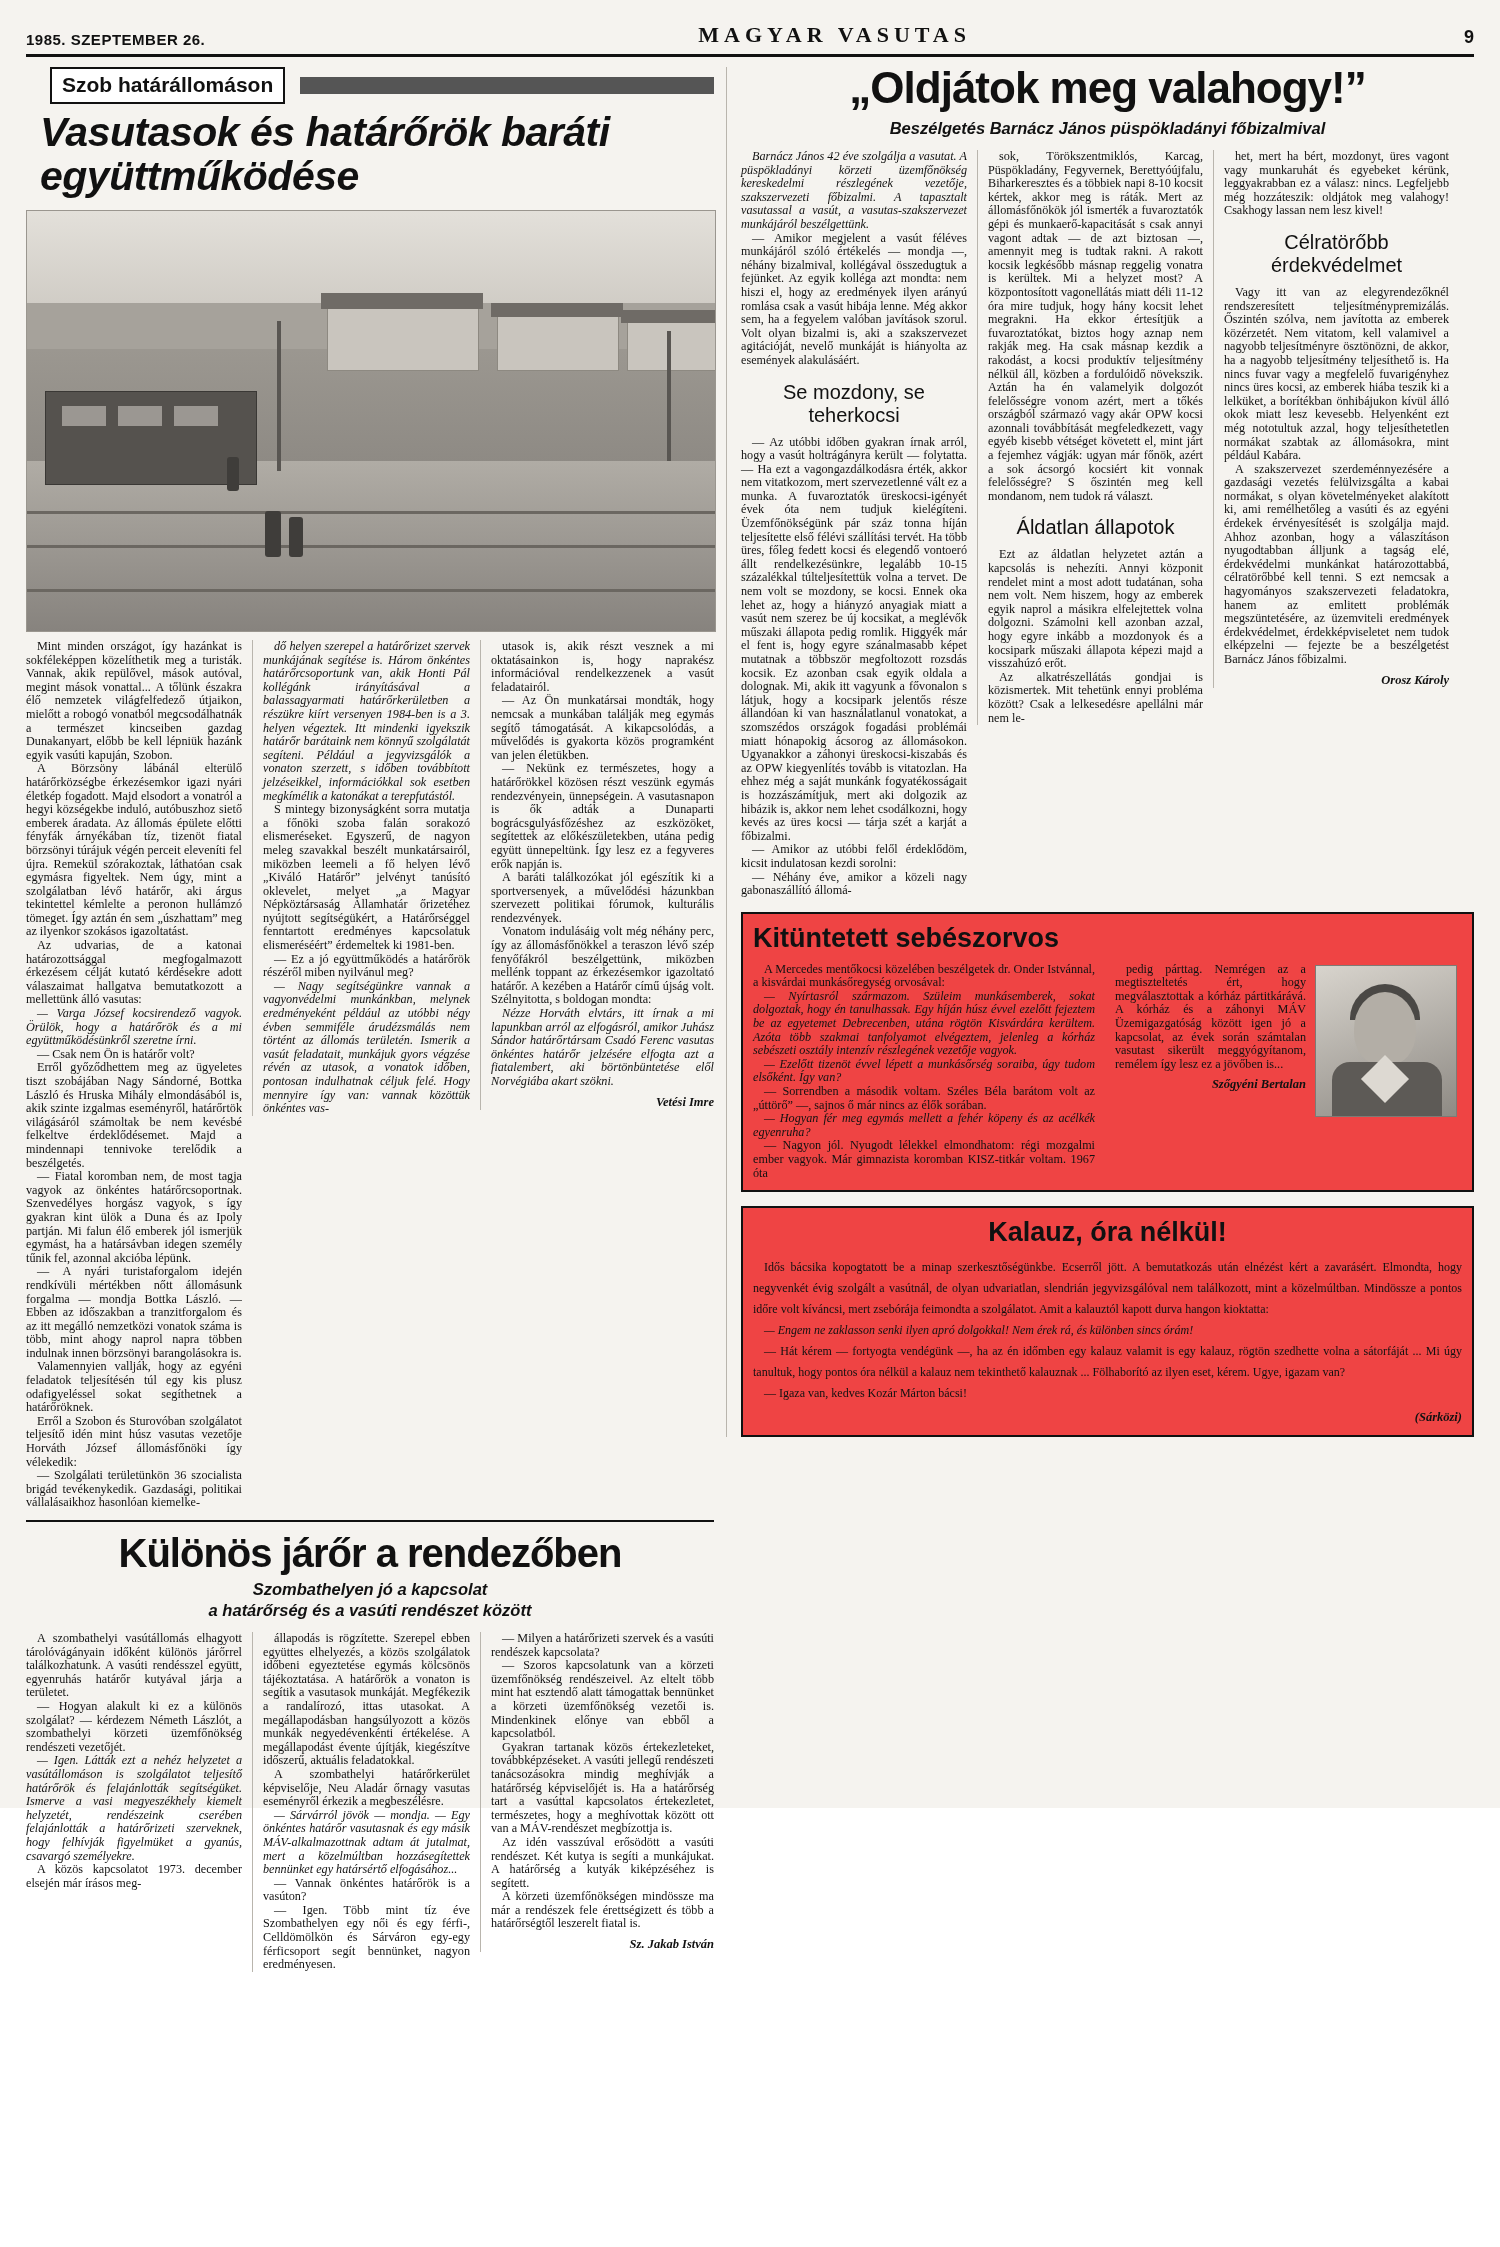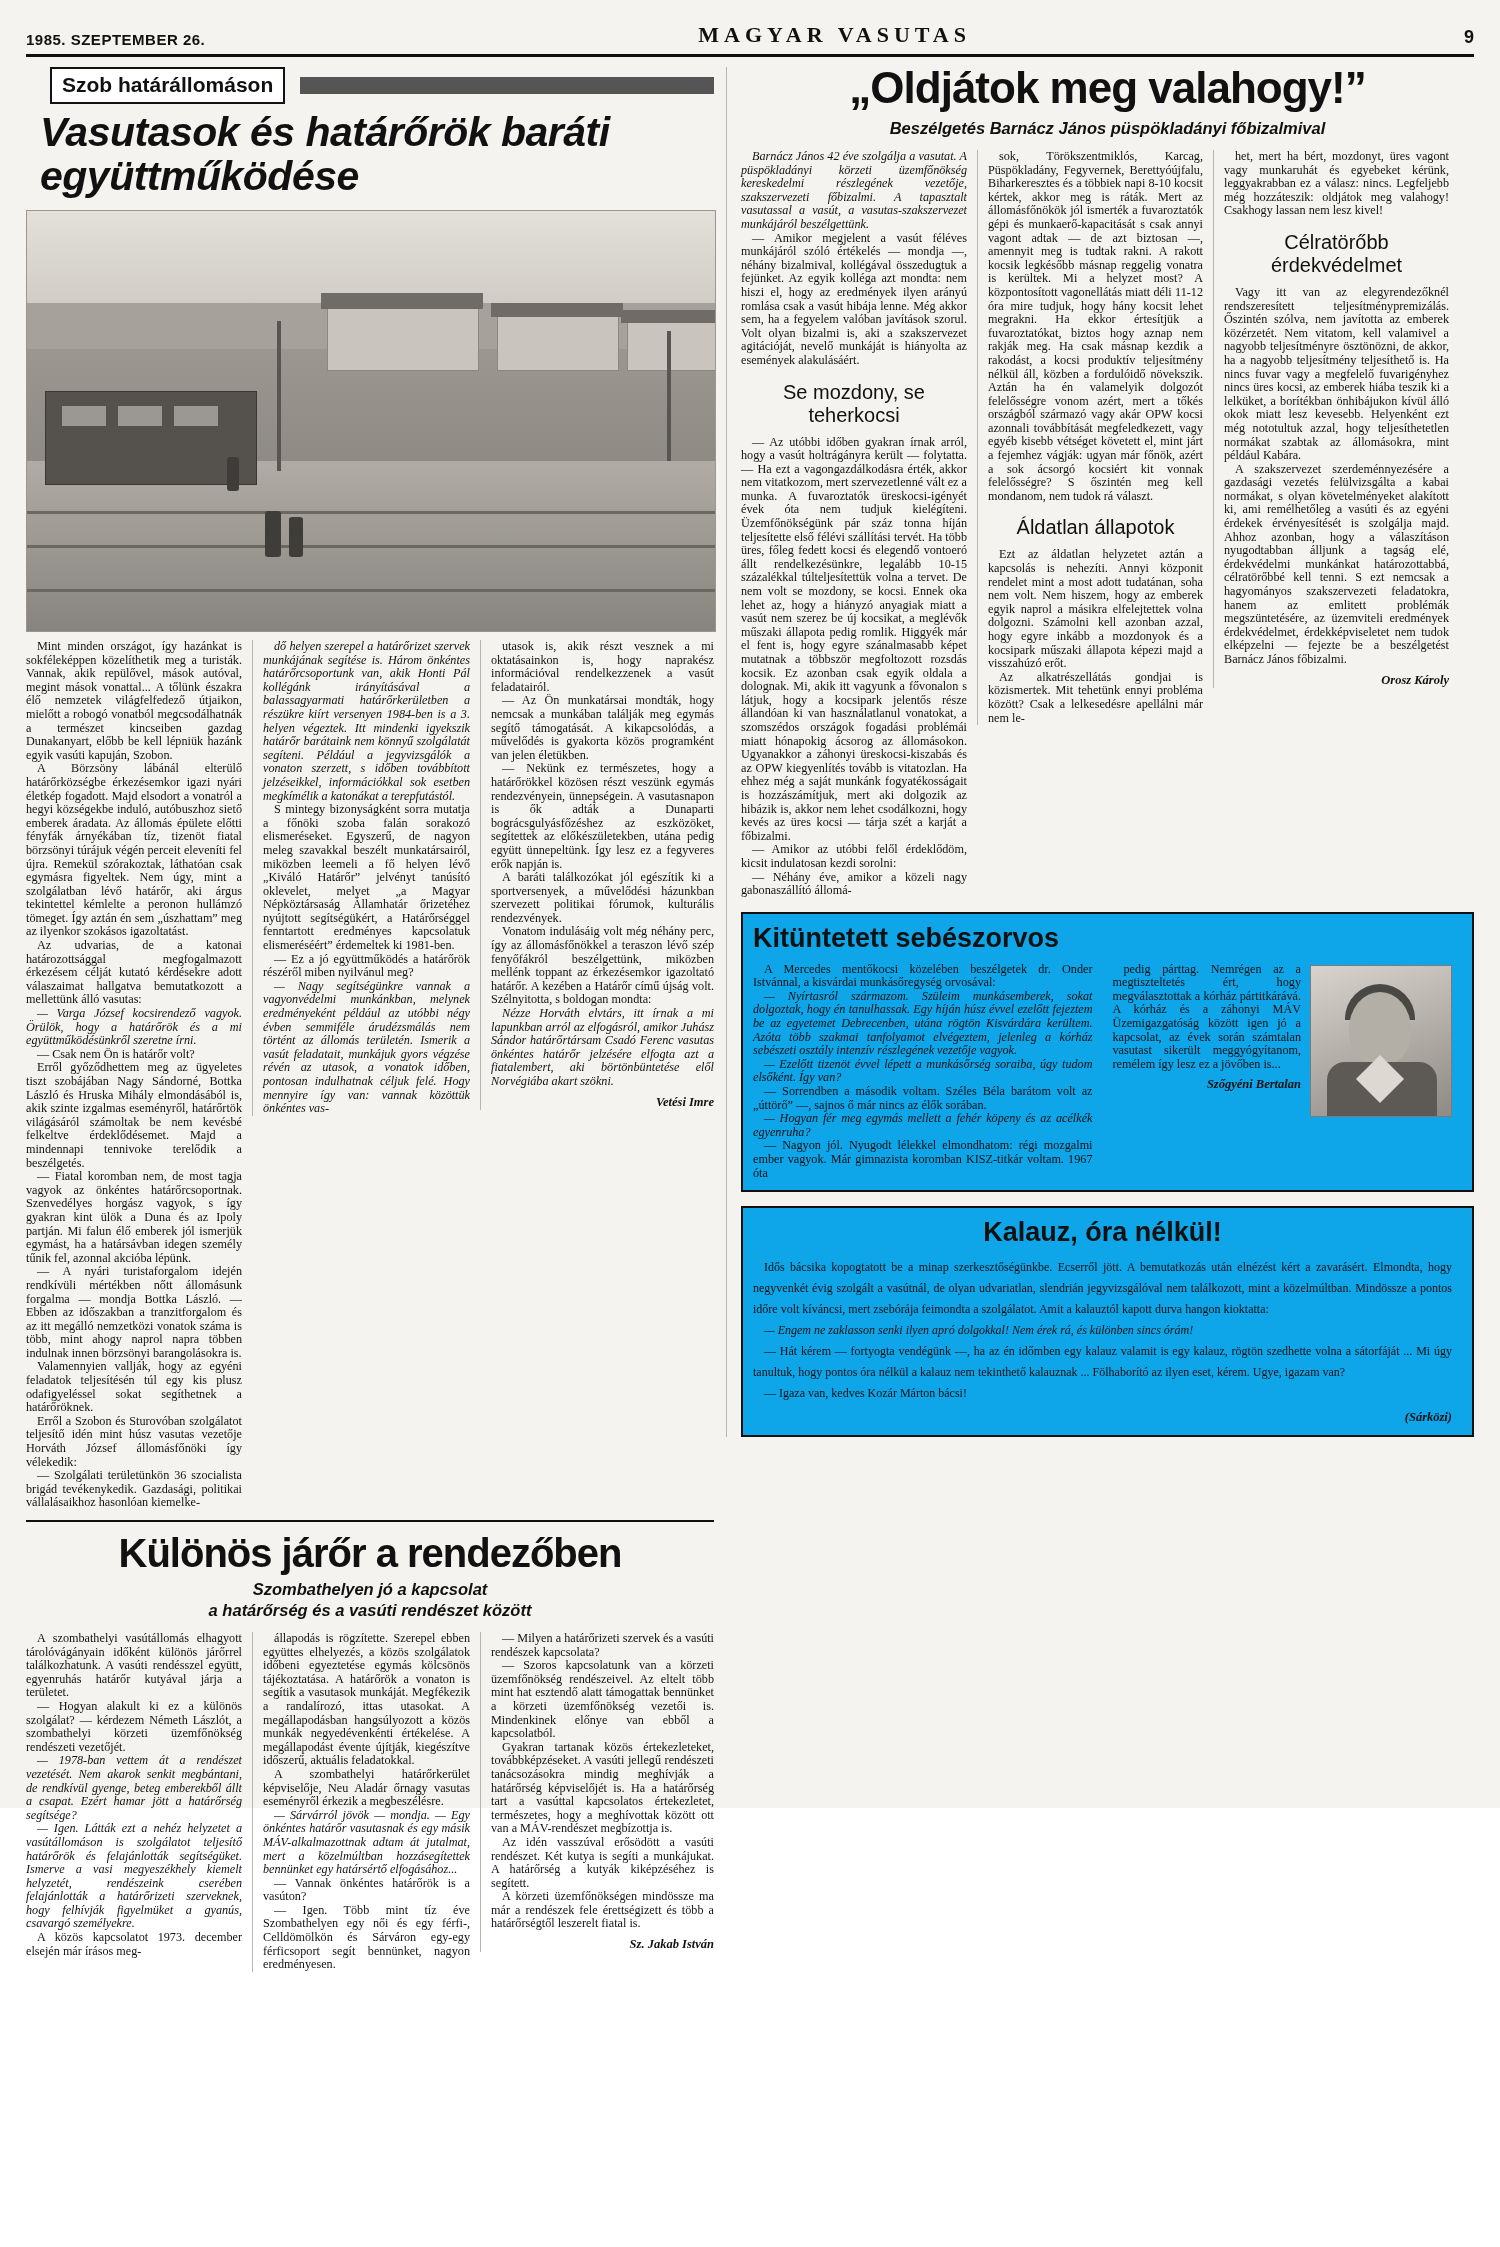--- a/index.html
+++ b/index.html
@@ -97,21 +97,21 @@
   .ph-person{position:absolute;background:#3f3d3a;border-radius:3px;}
   .ph-pole{position:absolute;width:4px;background:#595652;}
 
   
   .boxhead{
     font-family:"Liberation Sans",sans-serif;
     font-weight:bold;font-size:27px;line-height:30px;
     margin:0 0 10px 0;
   }
   .framed{
-    border:2px solid #111;padding:9px 20px 10px 10px;background:#0ea5e9;margin-top:10px;
+    border:2px solid #111;padding:9px 10px 10px 10px;background:#ef4444;margin-top:10px;
   }
   .portrait{
     float:right;width:140px;height:150px;margin:2px 0 6px 9px;
     background:linear-gradient(160deg,#d8d4cd,#8e8a84);
     border:1px solid #7e7a75;position:relative;overflow:hidden;
   }
   .pr-head{position:absolute;left:38px;top:26px;width:62px;height:74px;border-radius:50% 50% 45% 45%;background:#b3aea6;}
   .pr-hair{position:absolute;left:34px;top:18px;width:70px;height:36px;border-radius:40px 40px 0 0;background:#4a4845;}
   .pr-body{position:absolute;left:16px;top:96px;width:110px;height:60px;background:#5d5a56;border-radius:18px 18px 0 0;}
   .pr-collar{position:absolute;left:52px;top:96px;width:34px;height:34px;background:#ddd9d2;transform:rotate(45deg);}
@@ -201,21 +201,20 @@
 
       <div>
         <h1 class="head2">Különös járőr a rendezőben</h1>
         <div class="sub2">Szombathelyen jó a kapcsolat</div>
         <div class="sub2" style="margin-top:-10px;">a határőrség és a vasúti rendészet között</div>
 
         <div class="columns">
           <div class="col" style="width:226px;padding-right:10px;">
             <p>A szombathelyi vasútállomás elhagyott tárolóvágányain időként különös járőrrel találkozhatunk. A vasúti rendésszel együtt, egyenruhás határőr kutyával járja a területet.</p>
             <p>— Hogyan alakult ki ez a különös szolgálat? — kérdezem Németh Lászlót, a szombathelyi körzeti üzemfőnökség rendészeti vezetőjét.</p>
-            <p class="it">— 1978-ban vettem át a rendészet vezetését. Nem akarok senkit megbántani, de rendkívül gyenge, beteg emberekből állt a csapat. Ezért hamar jött a határőrség segítsége?</p>
             <p class="it">— Igen. Látták ezt a nehéz helyzetet a vasútállomáson is szolgálatot teljesítő határőrök és felajánlották segítségüket. Ismerve a vasi megyeszékhely kiemelt helyzetét, rendészeink cserében felajánlották a határőrizeti szerveknek, hogy felhívják figyelmüket a gyanús, csavargó személyekre.</p>
             <p>A közös kapcsolatot 1973. december elsején már írásos meg-</p>
           </div>
           <div class="col colsep" style="width:228px;padding:0 10px;">
             <p>állapodás is rögzítette. Szerepel ebben együttes elhelyezés, a közös szolgálatok időbeni egyeztetése egymás kölcsönös tájékoztatása. A határőrök a vonaton is segítik a vasutasok munkáját. Megfékezik a randalírozó, ittas utasokat. A megállapodásban hangsúlyozott a közös munkák negyedévenkénti értékelése. A megállapodást évente újítják, kiegészítve időszerű, aktuális feladatokkal.</p>
             <p>A szombathelyi határőrkerület képviselője, Neu Aladár őrnagy vasutas eseményről érkezik a megbeszélésre.</p>
             <p class="it">— Sárvárról jövök — mondja. — Egy önkéntes határőr vasutasnak és egy másik MÁV-alkalmazottnak adtam át jutalmat, mert a közelmúltban hozzásegítettek bennünket egy határsértő elfogásához...</p>
             <p>— Vannak önkéntes határőrök is a vasúton?</p>
             <p>— Igen. Több mint tíz éve Szombathelyen egy női és egy férfi-, Celldömölkön és Sárváron egy-egy férficsoport segít bennünket, nagyon eredményesen.</p>
           </div>

